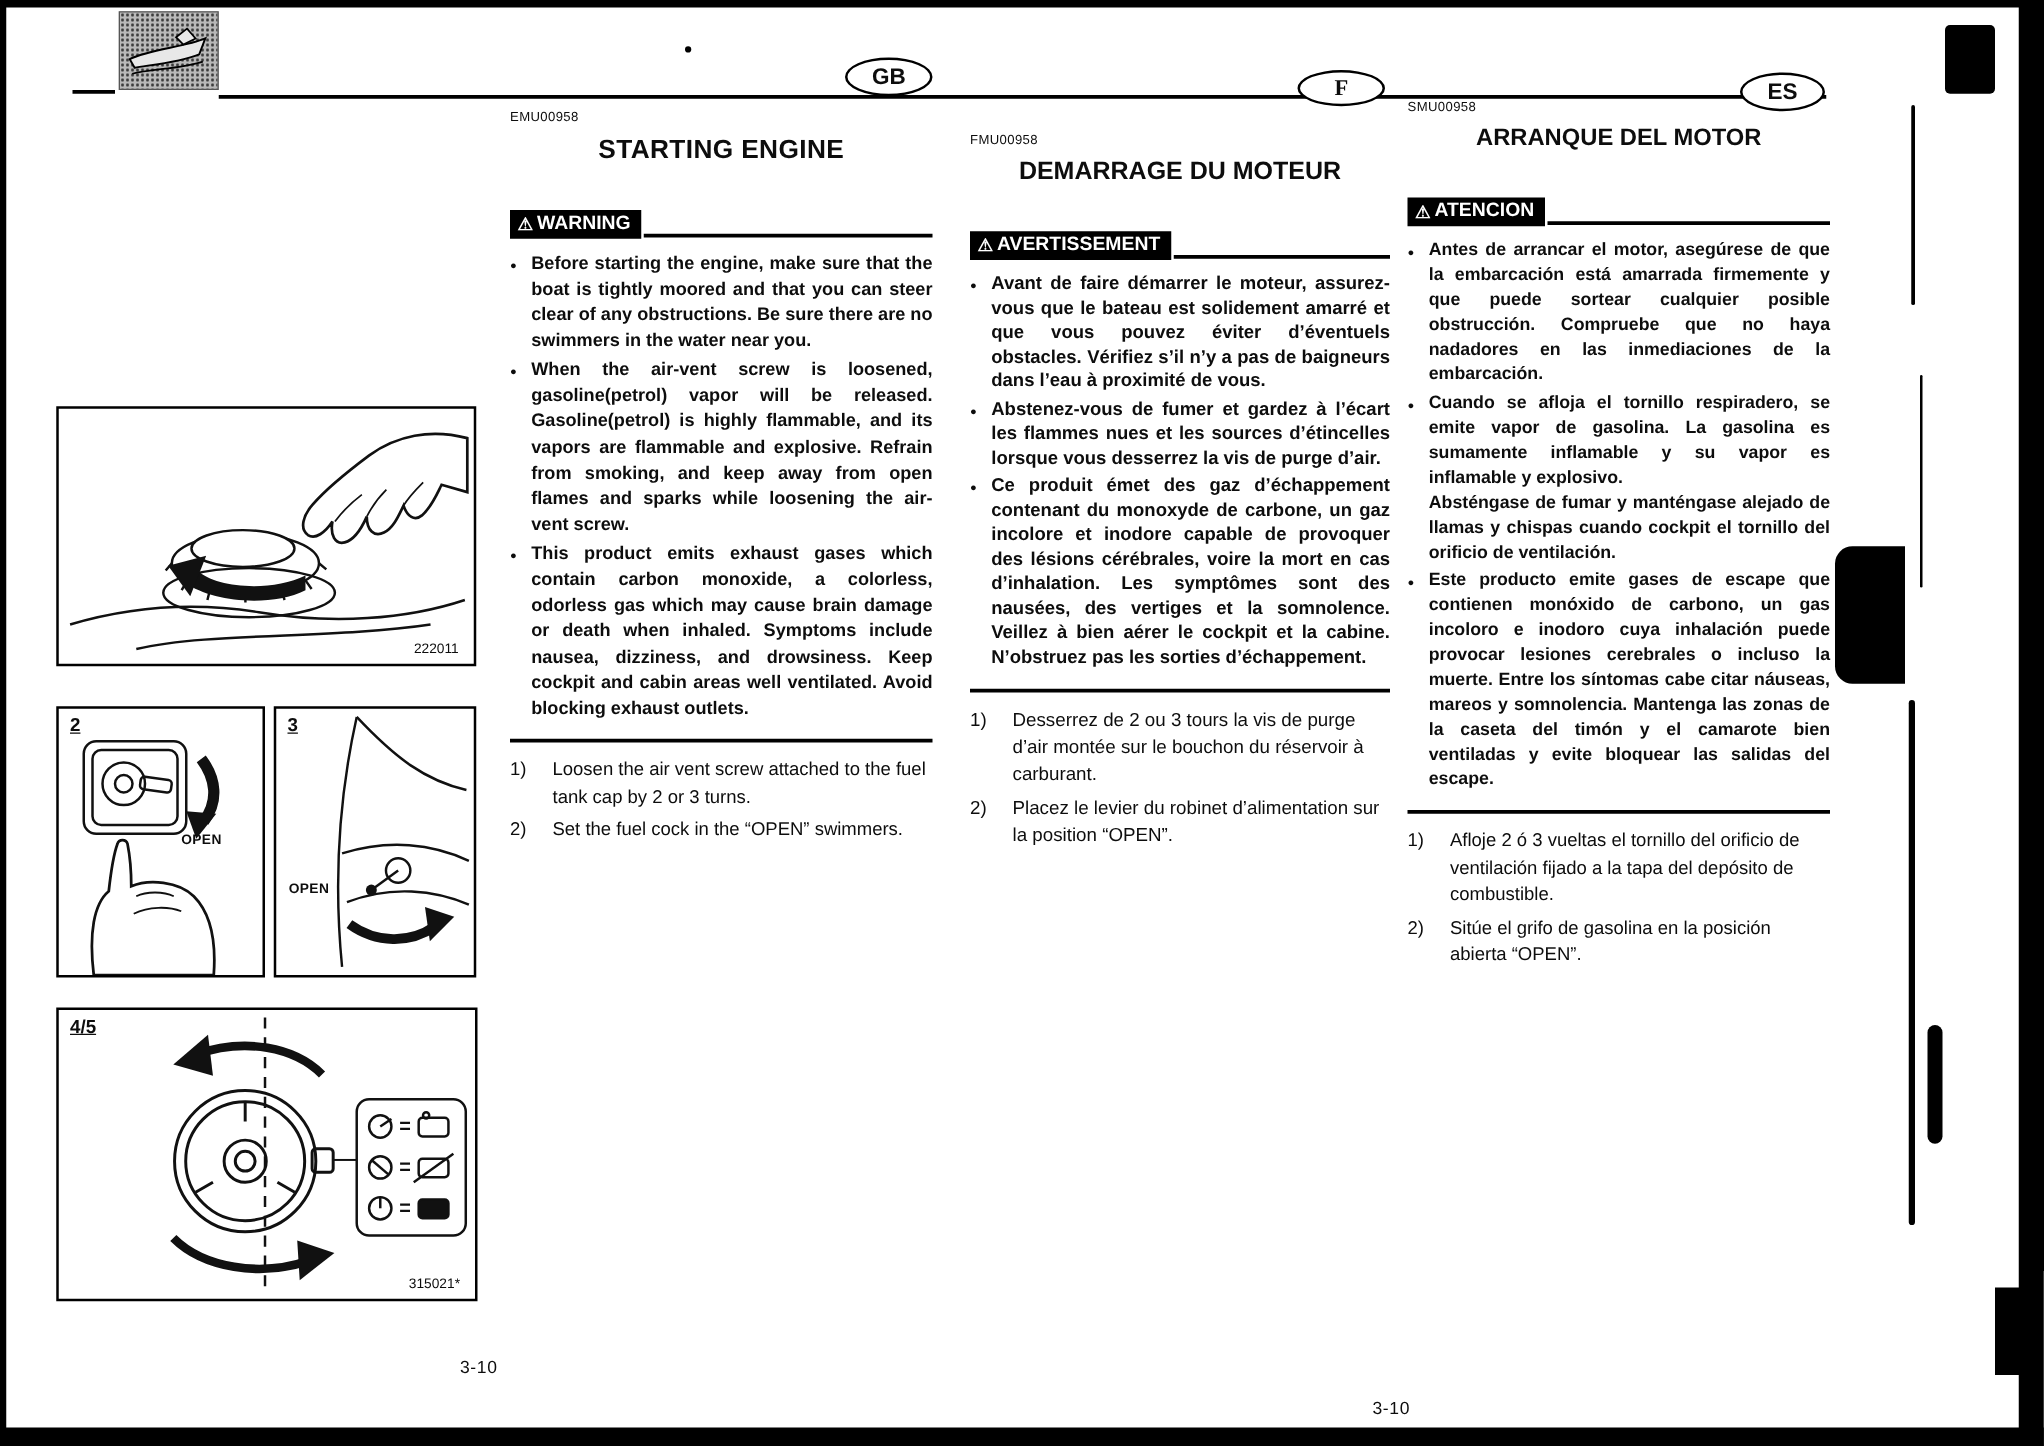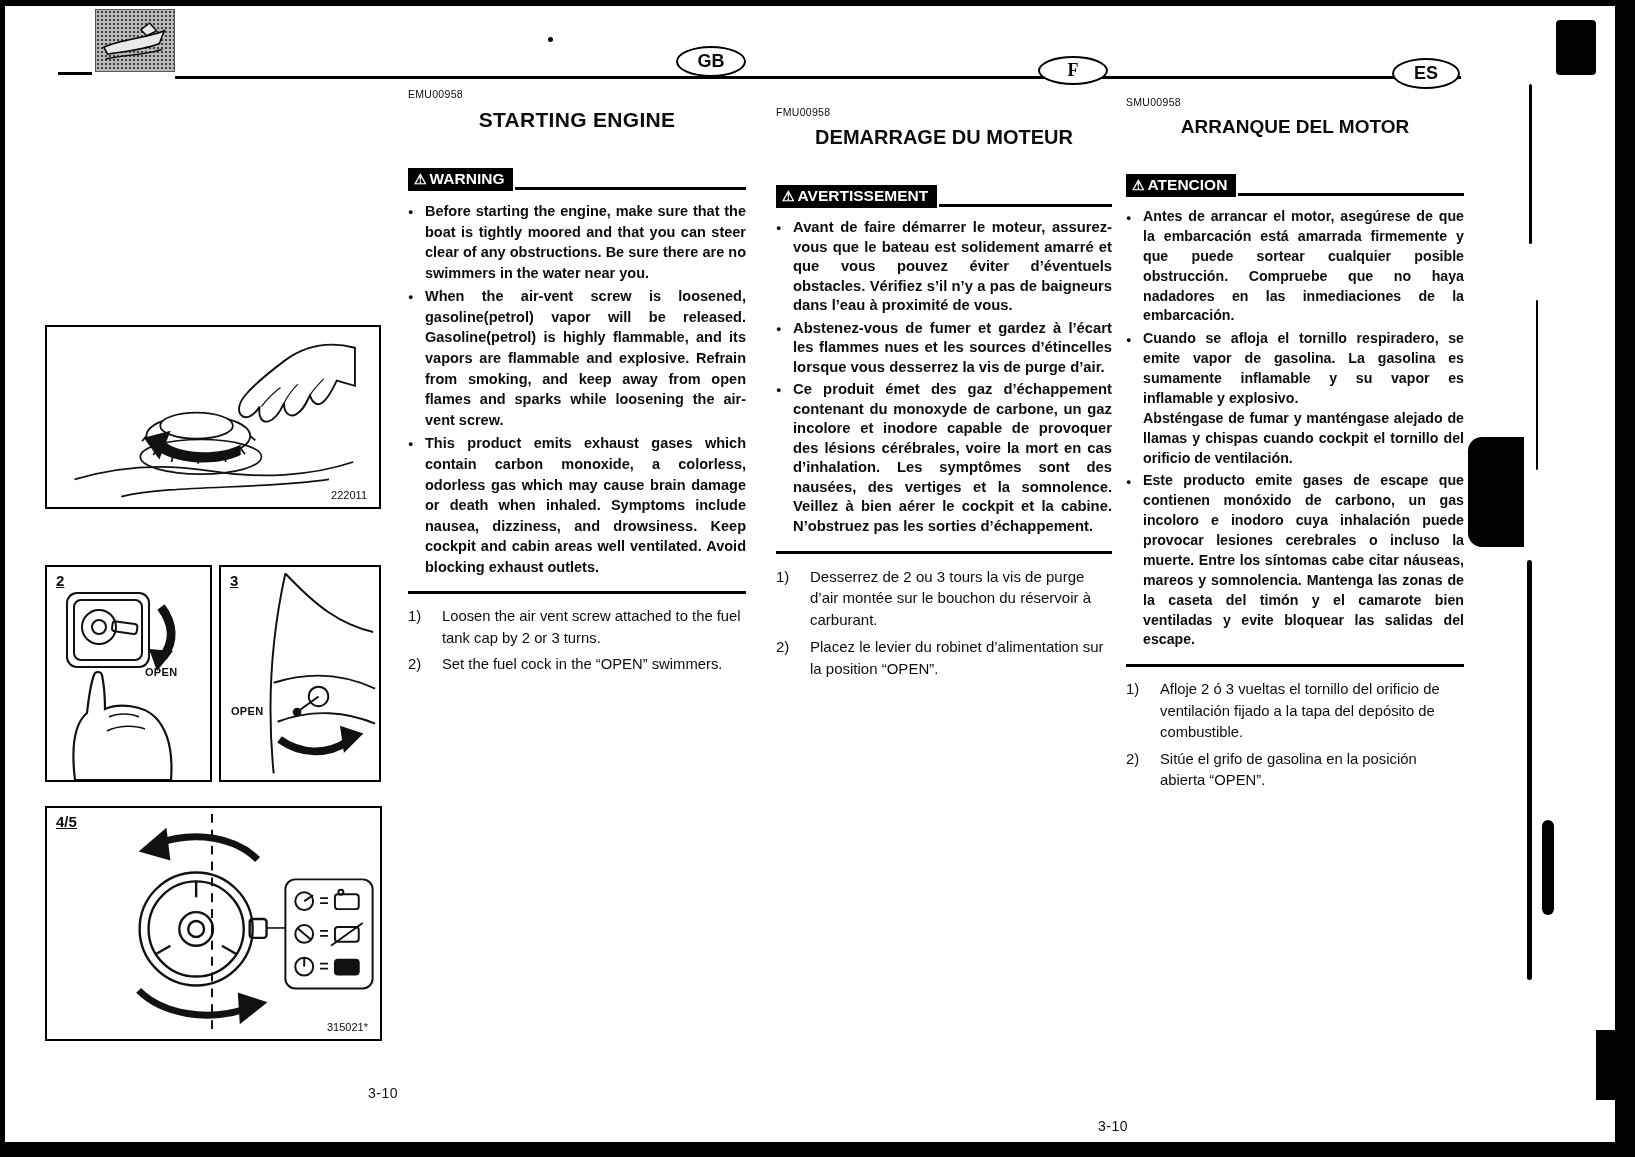--- a/index.html
+++ b/index.html
@@ -44,21 +44,21 @@
     font-weight:bold;
   }
   .badge-gb { left:676px; top:46px; width:70px; height:31px; font-size:18px; }
   .badge-f  { left:1038px; top:56px; width:70px; height:29px; font-size:18px; font-family:"Liberation Serif", serif; }
   .badge-es { left:1392px; top:58px; width:68px; height:31px; font-size:18px; }
 
   
   .col { position:absolute; }
   .col-en { left:408px; top:88px;  width:338px; }
   .col-fr { left:776px; top:106px;  width:336px; font-family:Liberation Sans, sans-serif; }
-  .col-es { left:1126px; top:96px; width:338px; }
+  .col-es { left:1126px; top:80px; width:338px; }
 
   .code { font-size:10.5px; font-weight:normal; letter-spacing:.3px; }
   .title { text-align:center; font-weight:bold; margin-top:8px; }
   .col-en .title { font-size:21px; letter-spacing:.3px; }
   .col-fr .title { font-size:20px; }
   .col-es .title { font-size:19px; }
 
   .warnrow { display:flex; align-items:flex-end; margin-top:36px; }
   .warnbox {
     background:#000; color:#fff; font-weight:bold;
@@ -80,21 +80,21 @@
   .hr { border-top:3px solid #000; margin:14px 0 12px; }
 
   .steps { font-weight:normal; font-size:14.8px; line-height:1.45; }
   .col-fr .steps { font-size:15px; }
   .step { display:flex; margin-bottom:5px; }
   .step .n { flex:0 0 34px; }
   .stext { flex:1; }
 
   
   .fig { position:absolute; border:2.5px solid #000; background:#fff; }
-  .fig-1  { left:45px; top:325px; width:336px; height:184px; }
+  .fig-1  { left:45px; top:325px; width:336px; height:208px; }
   .fig-2  { left:45px; top:565px; width:167px; height:217px; }
   .fig-3  { left:219px; top:565px; width:162px; height:217px; }
   .fig-45 { left:45px; top:806px; width:337px; height:235px;padding-left:28px; }
   .fig svg { position:absolute; inset:0; width:100%; height:100%; }
   .figlabel { position:absolute; top:5px; left:9px; font-weight:bold; font-size:15px; text-decoration:underline; z-index:2; }
   .figcode { position:absolute; right:12px; bottom:6px; font-size:11px; z-index:2; }
   .figopen { position:absolute; font-weight:bold; font-size:11px; z-index:2; letter-spacing:.3px; }
   .open-2 { left:98px; top:99px; }
   .open-3 { left:10px; top:138px; }
 

